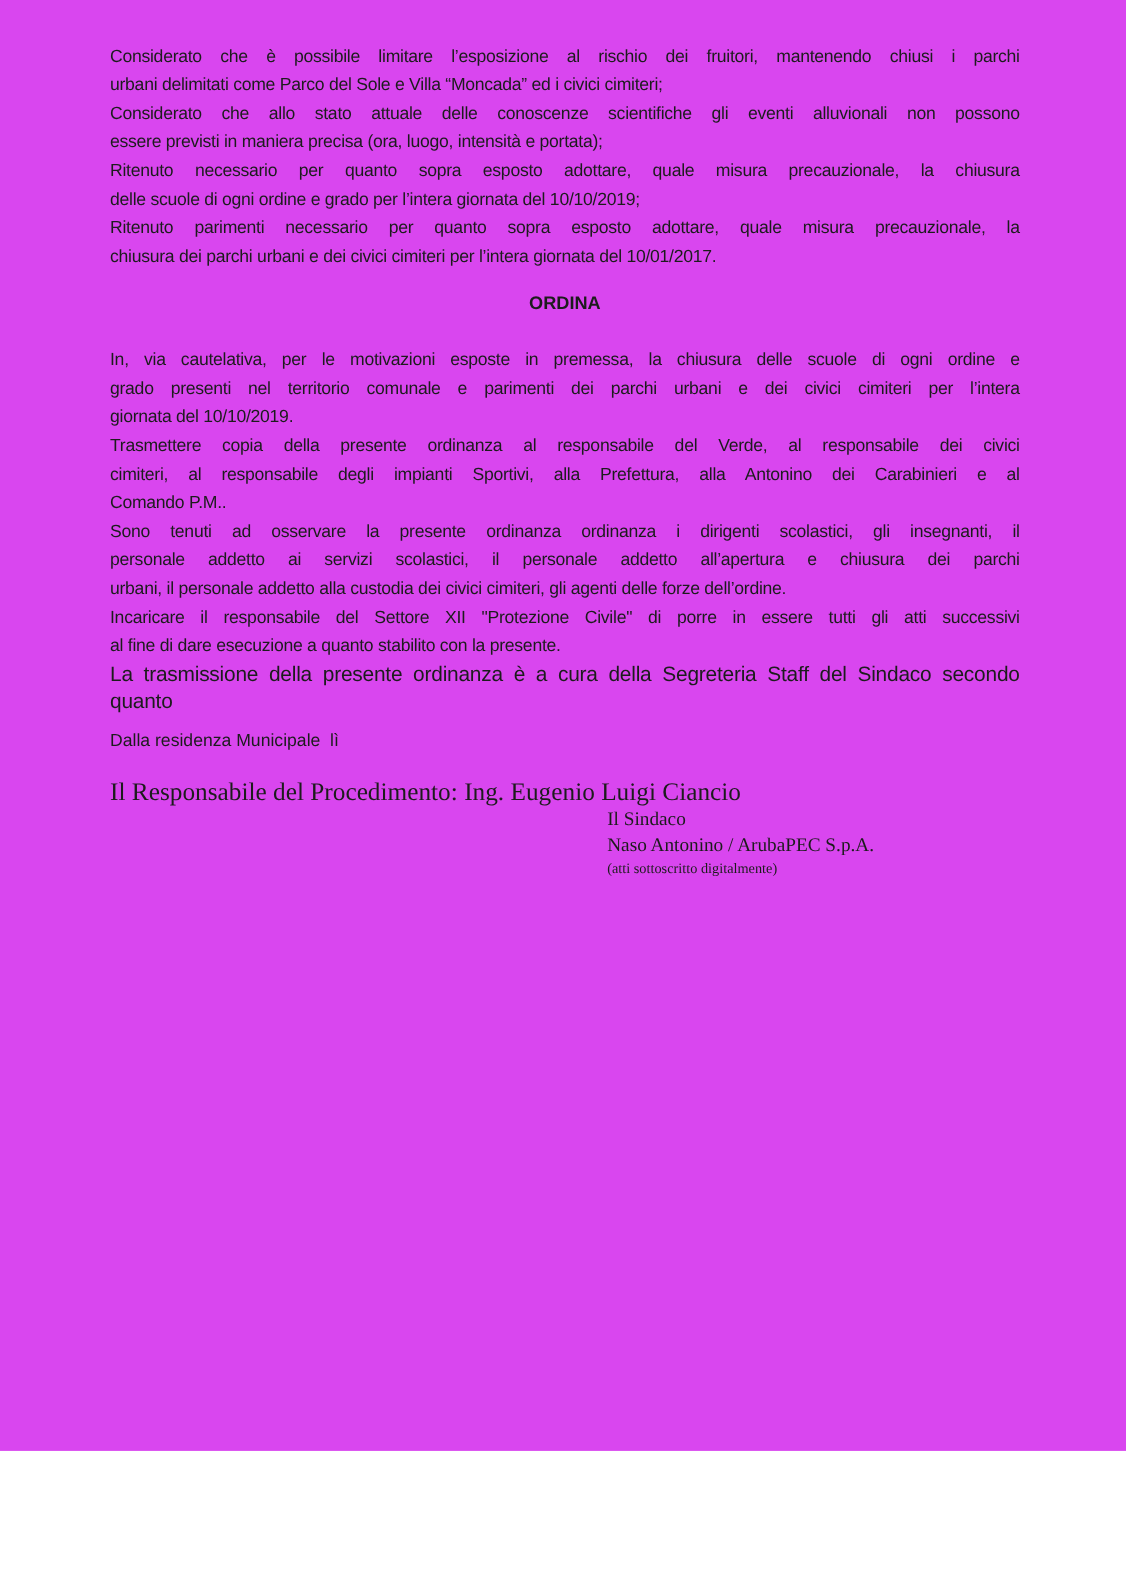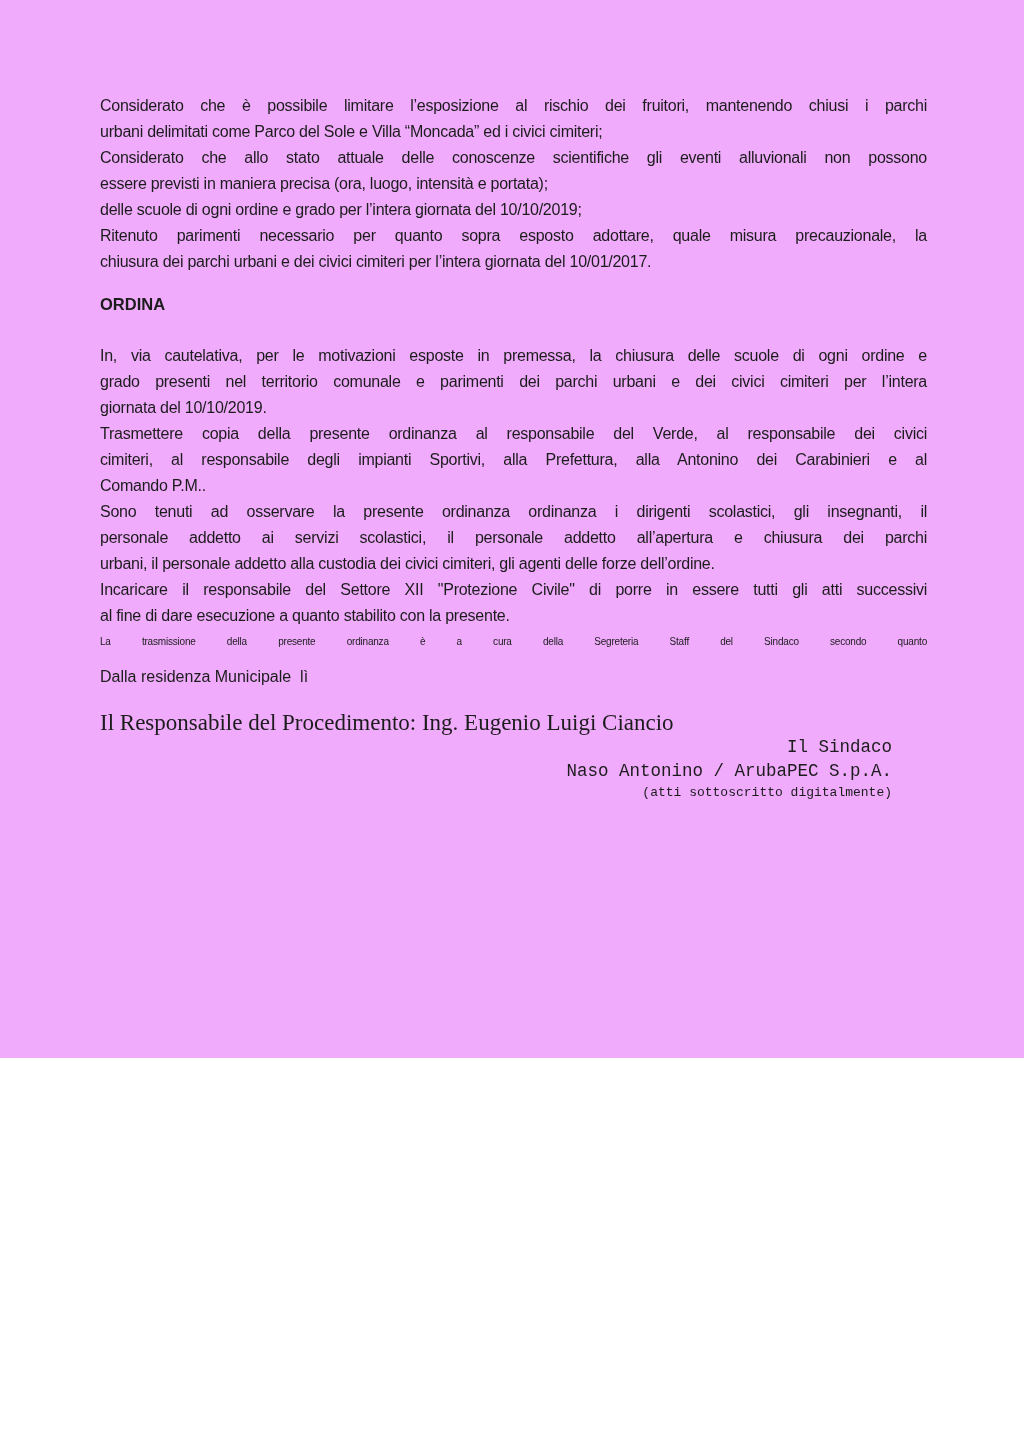--- a/index.html
+++ b/index.html
@@ -1,68 +1,69 @@
 <!DOCTYPE html>
 <html><head>
 <meta charset="utf-8">
 <style>
   html, body { margin: 0; padding: 0; background: #ffffff; }
   .page {
     position: relative;
     width: 1024px;
-    height: 1058px;
+    height: 1319px;
     box-sizing: border-box;
-    background: #f0abfc;
+    background: #d946ef;
     color: #1c1c1c;
-    padding: 93px 97px 0 100px;
+    padding: 39px 97px 0 100px;
     font-family: "Liberation Sans", sans-serif;
     font-size: 16px;
     line-height: 26px;
     overflow: hidden;
   }
   .para { margin: 0; }
   .line {
     text-align: justify;
     text-align-last: justify;
     letter-spacing: -0.25px;
     word-spacing: 0.5px;
   }
   .line.last {
     text-align: left;
     text-align-last: left;
     word-spacing: normal;
   }
   .heading {
     margin: 16px 0 26px 0;
+    text-align: center;
     font-size: 16.5px;
     font-weight: bold;
     letter-spacing: 0;
   }
   .small-para .line {
-    font-size: 10px;
+    font-size: 19px;
     line-height: 25px;
     letter-spacing: -0.2px;
   }
   .dateline {
     margin: 10px 0 17px 0;
     white-space: pre-wrap;
     text-align: left;
   }
   .responsible {
     margin: 20px 0 0 0;
     font-family: "Liberation Serif", serif;
     font-size: 23px;
     line-height: 25px;
     text-align: left;
   }
   .signature {
     width: 340px;
     margin: 0 0 0 452px;
-    text-align: right;
-    font-family: Liberation Mono, monospace;
+    text-align: left;
+    font-family: Liberation Serif, serif;
     font-size: 17.5px;
     line-height: 24px;
   }
   .signature .note {
     font-size: 13px;
     line-height: 19px;
   }
 </style>
 </head>
 <body>
@@ -72,20 +73,21 @@
   <section id="preamble">
       <div class="para">
         <div class="line">Considerato che è possibile limitare l’esposizione al rischio dei fruitori, mantenendo chiusi i parchi</div>
         <div class="line last">urbani delimitati come Parco del Sole e Villa “Moncada” ed i civici cimiteri;</div>
       </div>
       <div class="para">
         <div class="line">Considerato che allo stato attuale delle conoscenze scientifiche gli eventi alluvionali non possono</div>
         <div class="line last">essere previsti in maniera precisa (ora, luogo, intensità e portata);</div>
       </div>
       <div class="para">
+        <div class="line">Ritenuto necessario per quanto sopra esposto adottare, quale misura precauzionale, la chiusura</div>
         <div class="line last">delle scuole di ogni ordine e grado per l’intera giornata del 10/10/2019;</div>
       </div>
       <div class="para">
         <div class="line">Ritenuto parimenti necessario per quanto sopra esposto adottare, quale misura precauzionale, la</div>
         <div class="line last">chiusura dei parchi urbani e dei civici cimiteri per l’intera giornata del 10/01/2017.</div>
       </div>
     </section>
 
   <h2 class="heading">ORDINA</h2>
 

